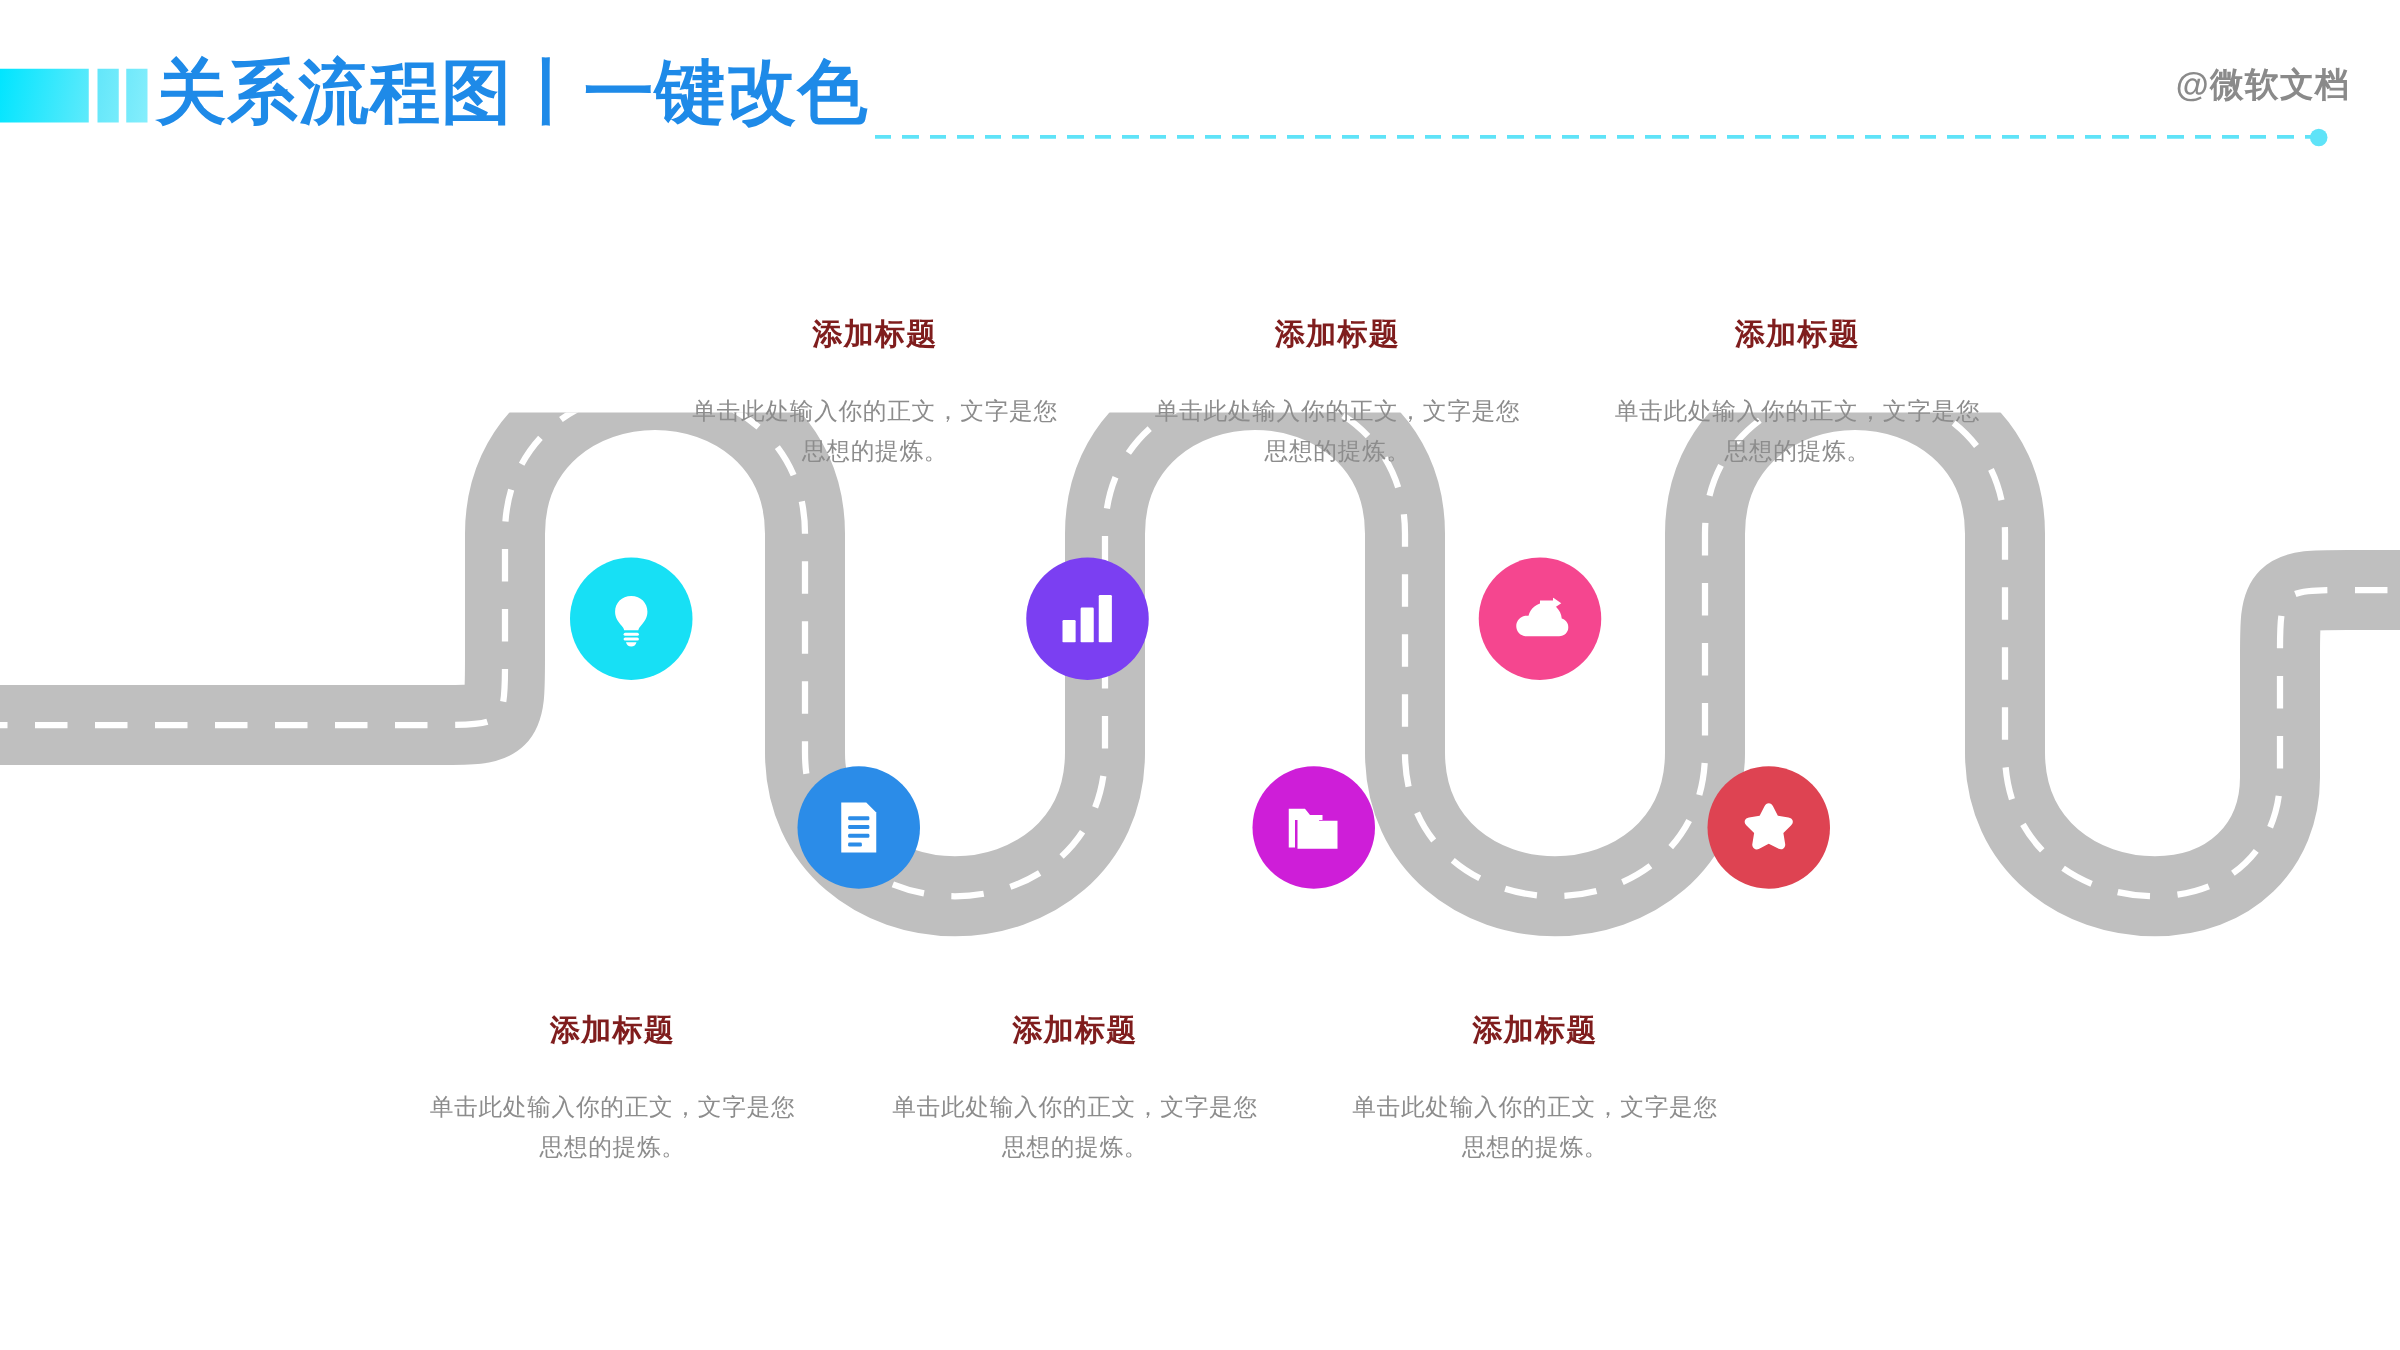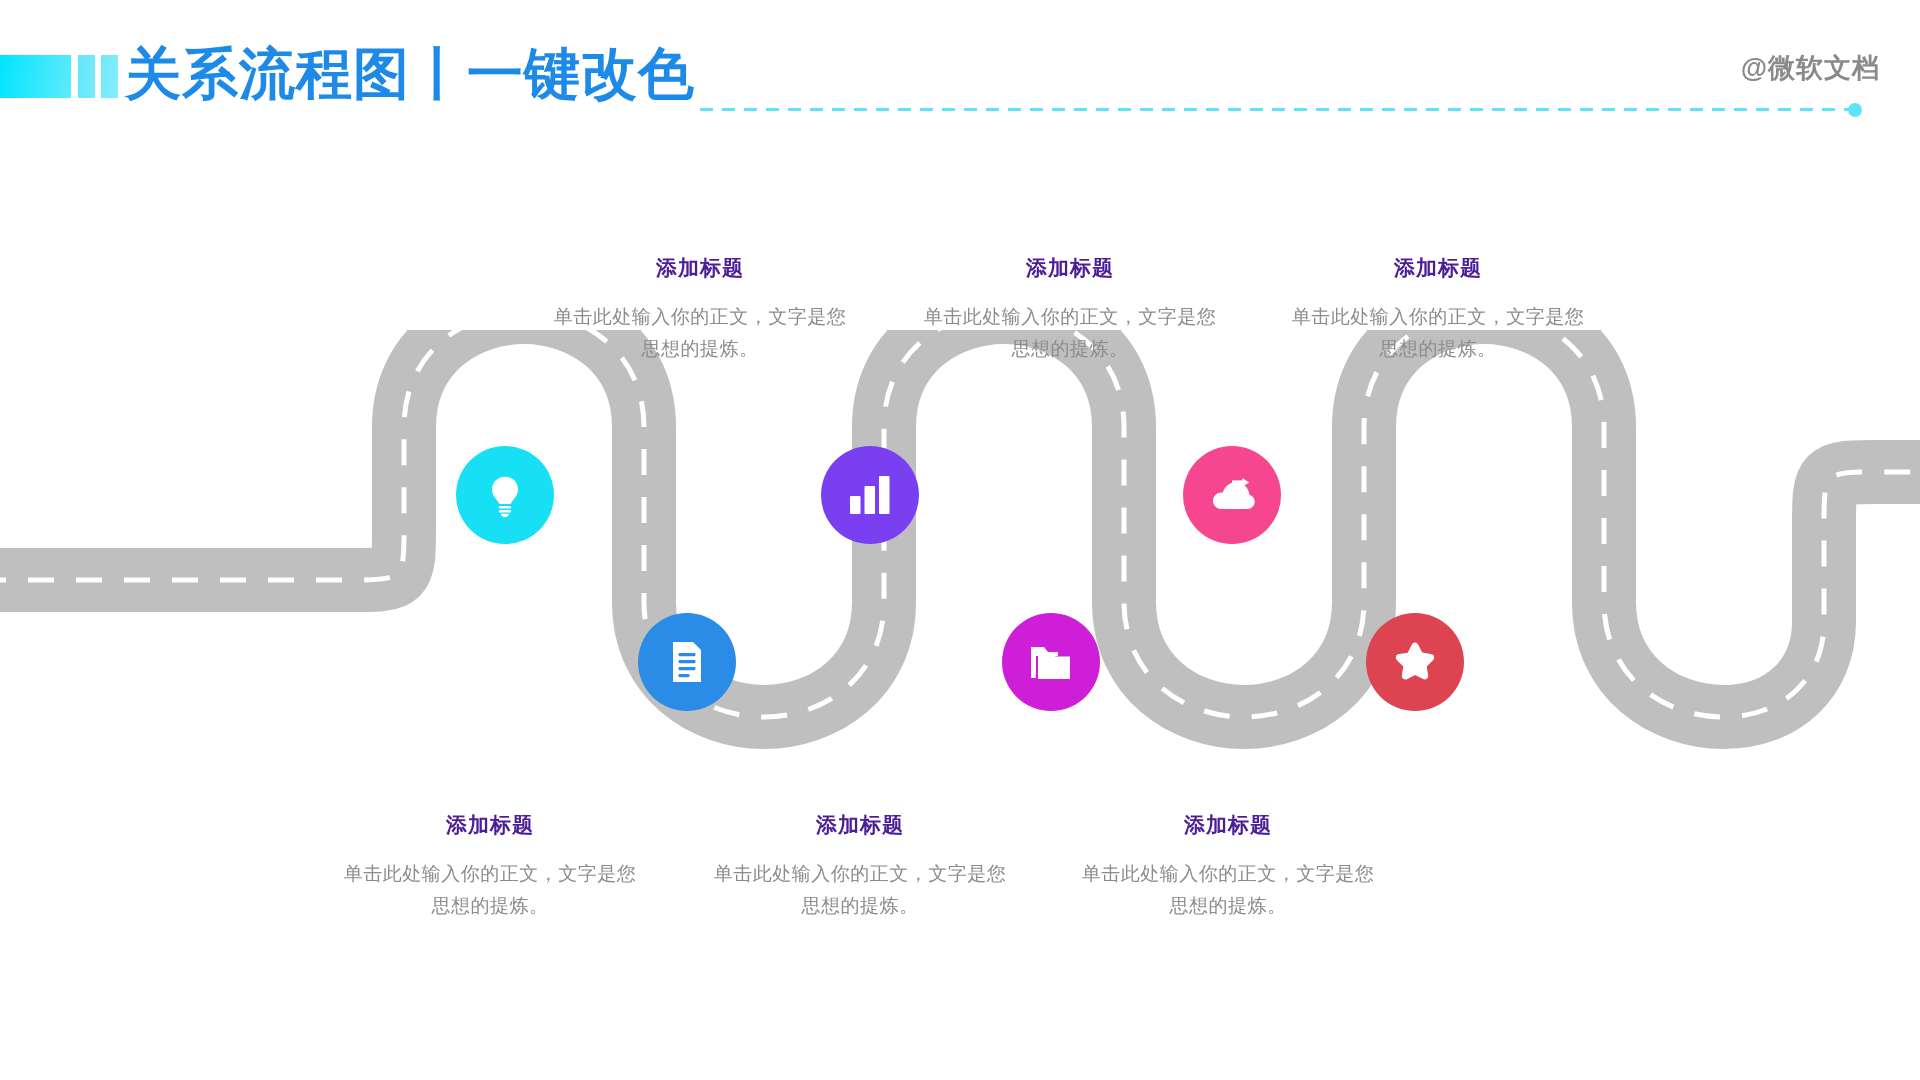--- a/index.html
+++ b/index.html
@@ -52,25 +52,25 @@
   
   .node {
     position:absolute; width:98px; height:98px; border-radius:50%;
     display:flex; align-items:center; justify-content:center;
   }
   .node svg { display:block; }
 
   
   .label-block { position:absolute; width:300px; text-align:center; }
   .label-title {
-    font-size:21px; font-weight:bold; color:#4c1d95;
+    font-size:24px; font-weight:bold; color:#7f1d1d;
     letter-spacing:1px; line-height:40px; white-space:nowrap;
   }
   .label-body {
-    margin-top:13px;
+    margin-top:26px;
     font-size:19px; color:#8C8C8C; line-height:32px; letter-spacing:0.5px;
   }
 </style>
 </head>
 <body>
 
 <div id="header">
 
   <div class="logo-group">
     <div class="logo-block b1"></div>

